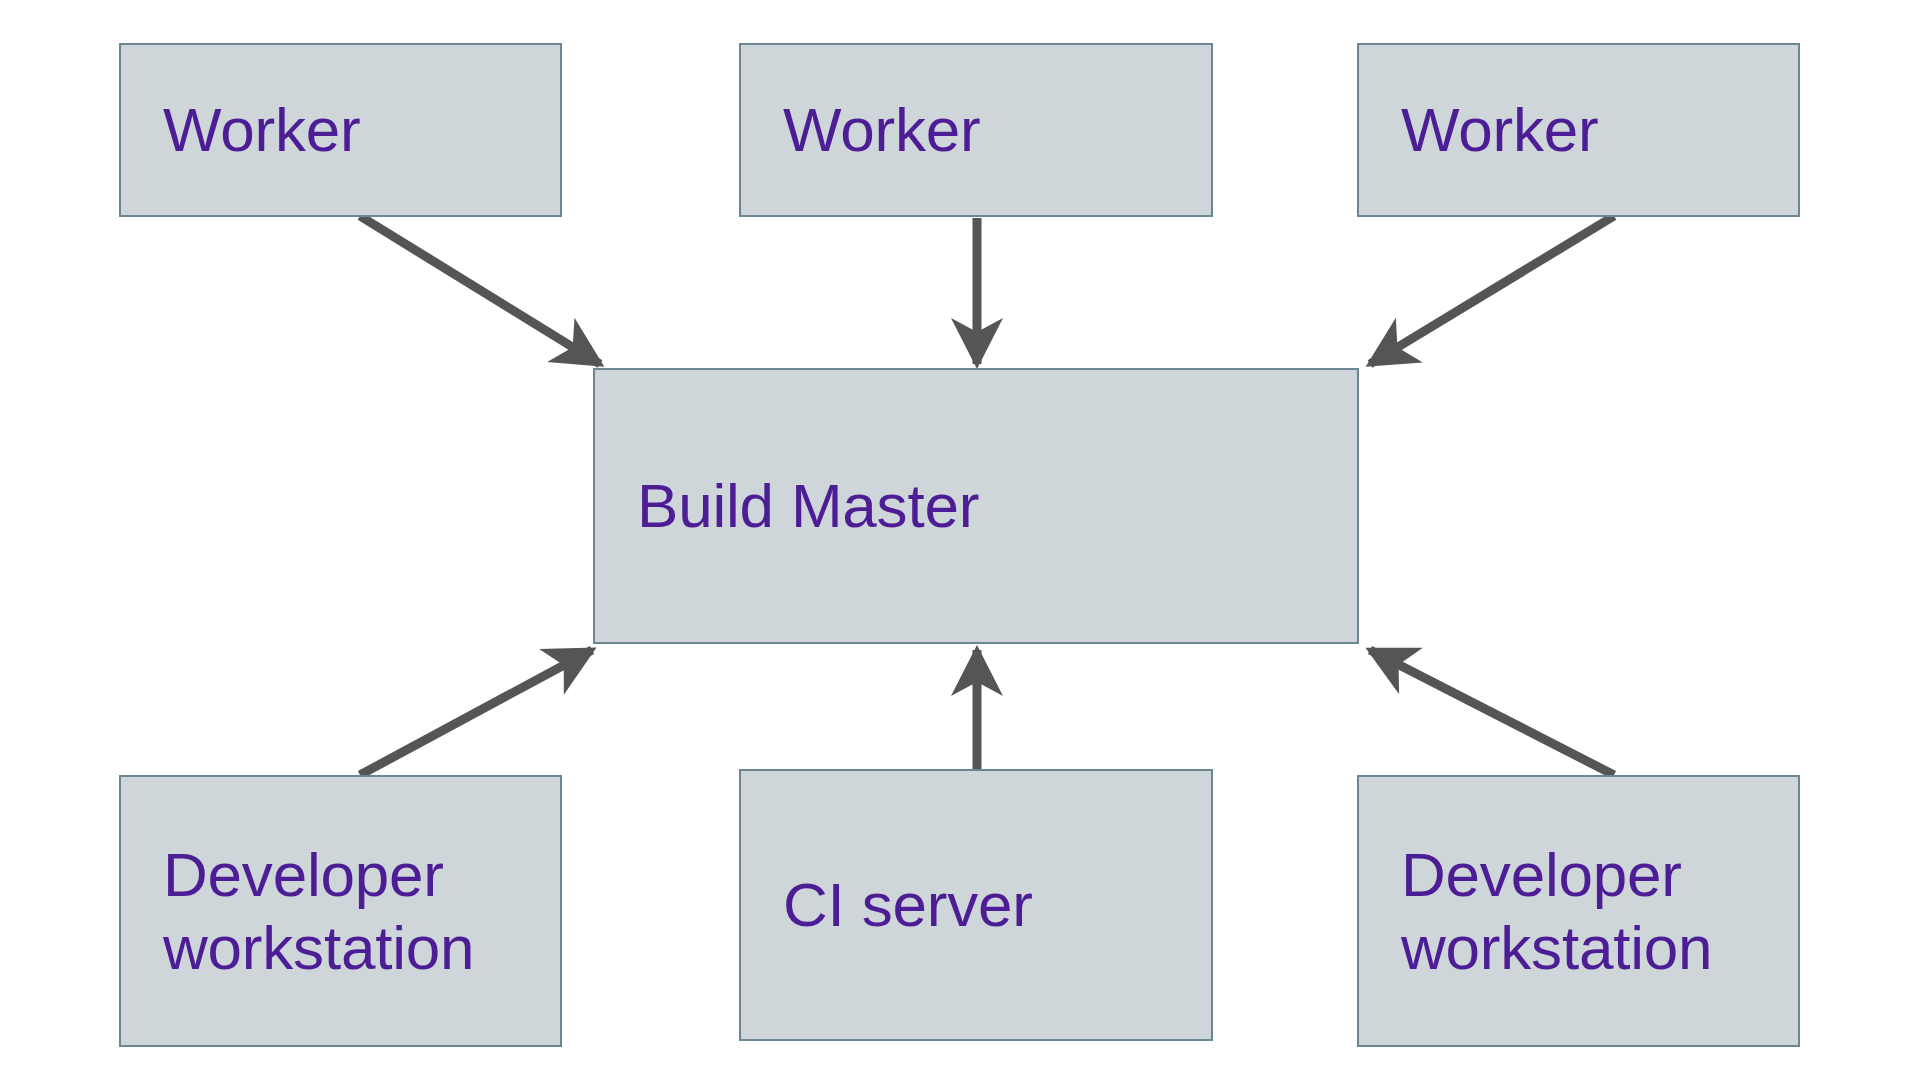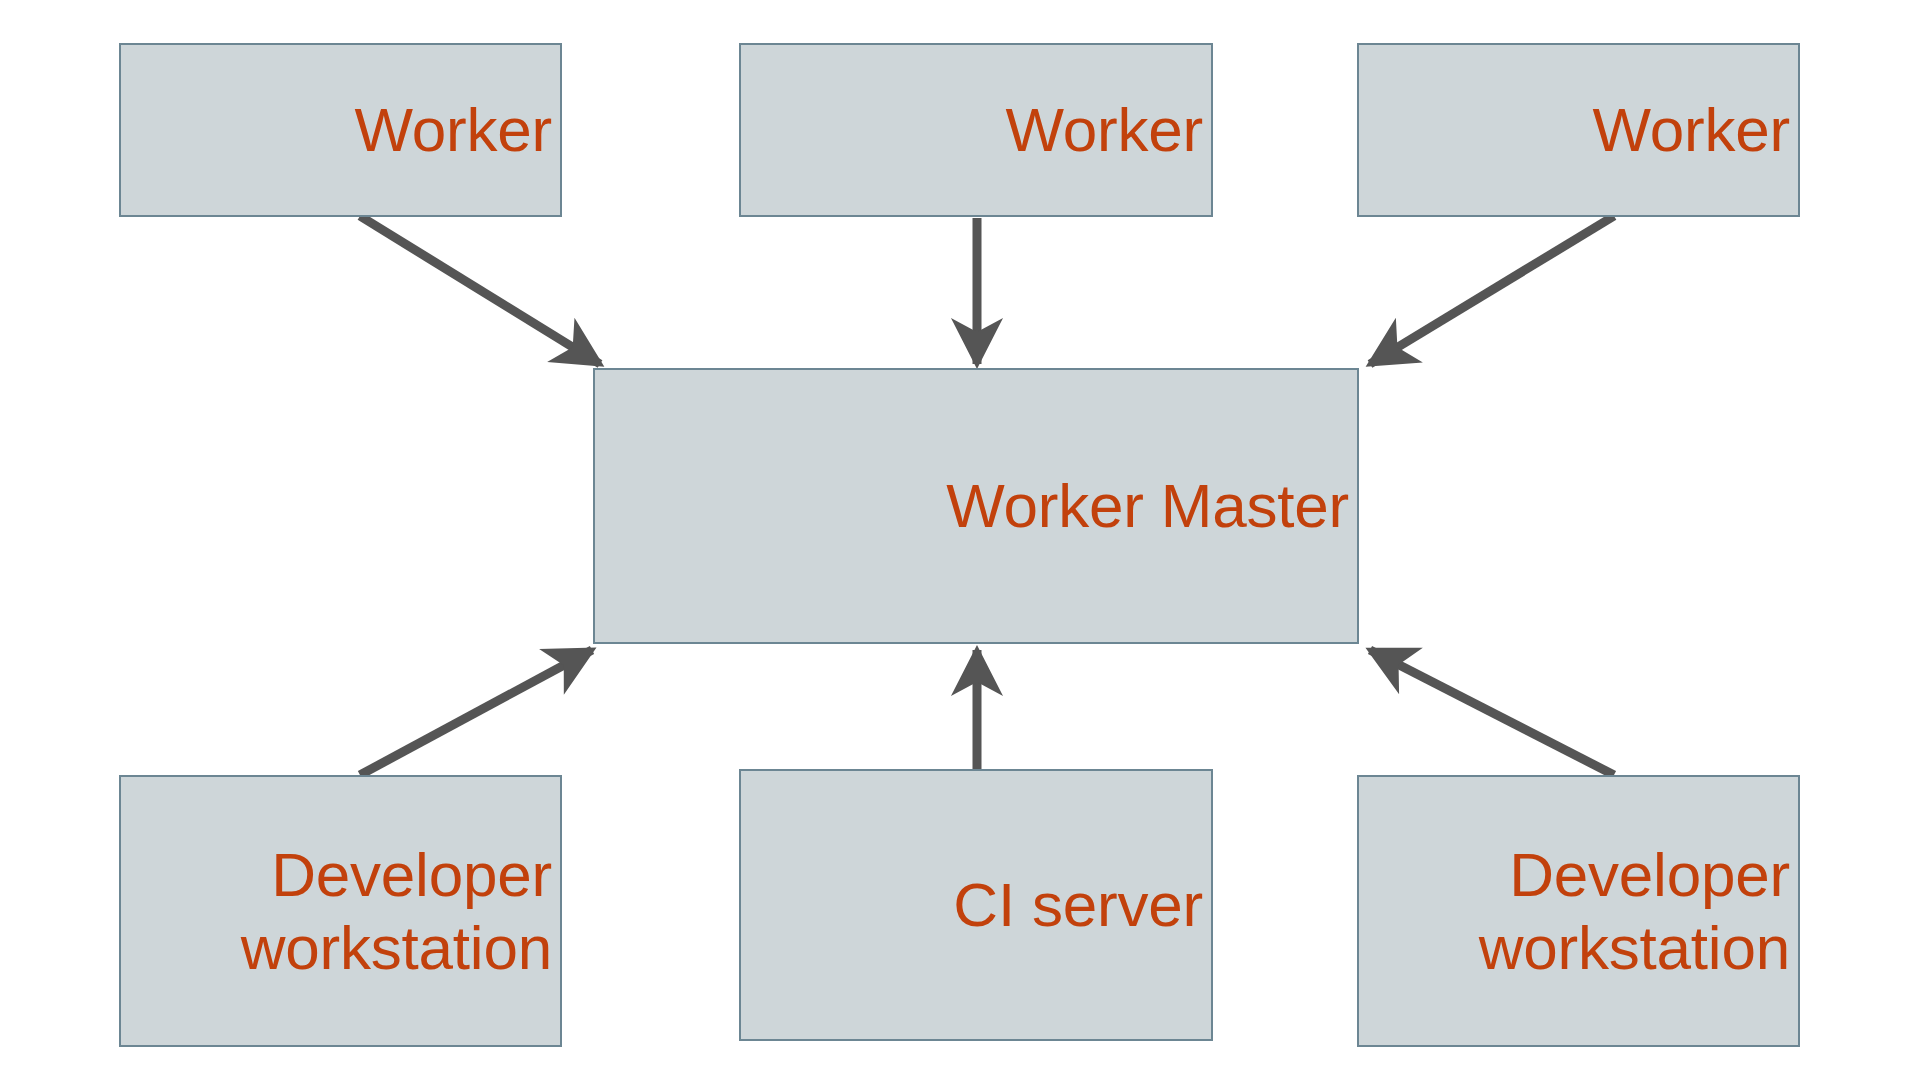--- a/index.html
+++ b/index.html
@@ -26,22 +26,22 @@
     pointer-events: none;
   }
   .node {
     position: absolute;
     box-sizing: border-box;
     background: #ced6d9;
     border: 2px solid #6c8693;
     display: flex;
     align-items: center;
     justify-content: center;
-    text-align: right;
-    color: #c2410c;
+    text-align: left;
+    color: #4c1d95;
     line-height: 1.18;
     white-space: pre-line;
     letter-spacing: -0.2px;
     padding-left: 34px;
   }
   .node-label {
     display: block;
     width: 100%;
     padding: 0 8px;
     box-sizing: border-box;
@@ -86,21 +86,21 @@
 
   <div class="node n-worker-2">
     <span class="node-label">Worker</span>
   </div>
 
   <div class="node n-worker-3">
     <span class="node-label">Worker</span>
   </div>
 
   <div class="node n-build-master">
-    <span class="node-label">Worker Master</span>
+    <span class="node-label">Build Master</span>
   </div>
 
   <div class="node n-dev-left">
     <span class="node-label">Developer
 workstation</span>
   </div>
 
   <div class="node n-ci-server">
     <span class="node-label">CI server</span>
   </div>

